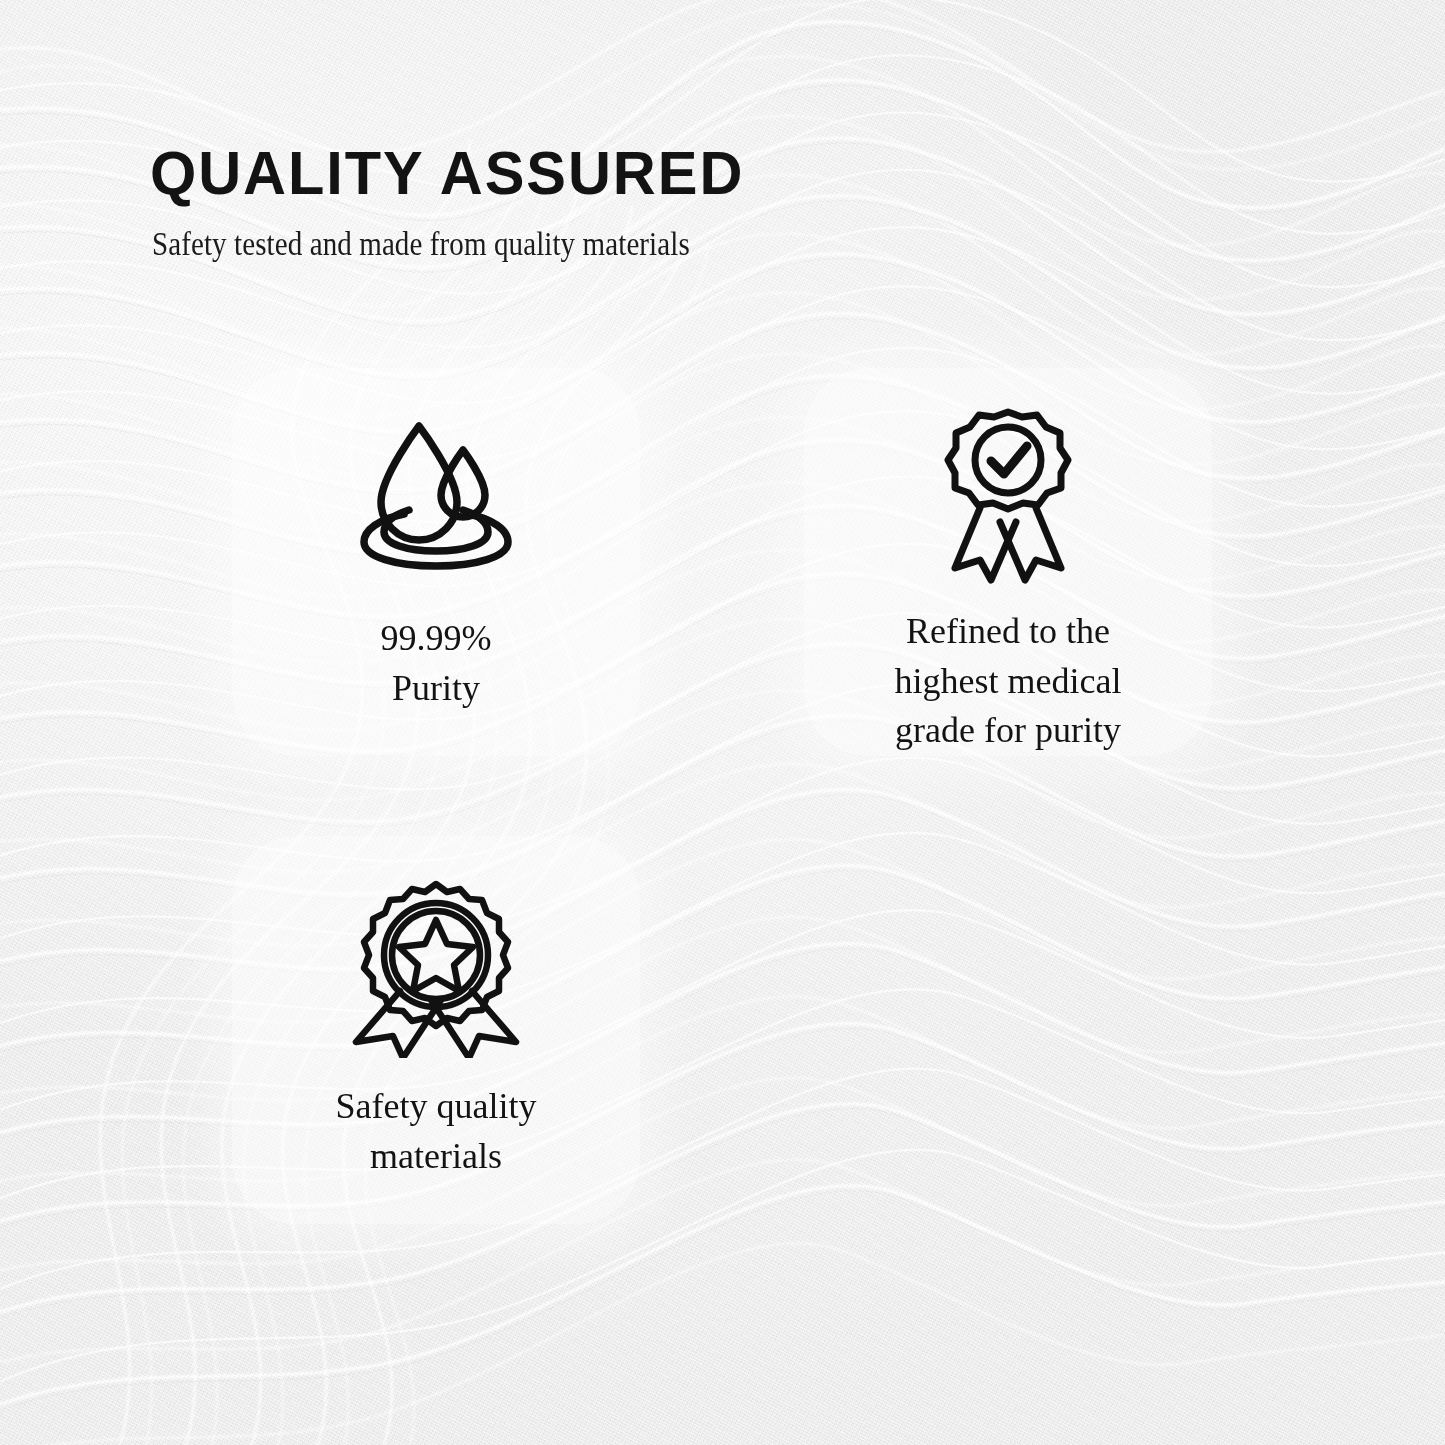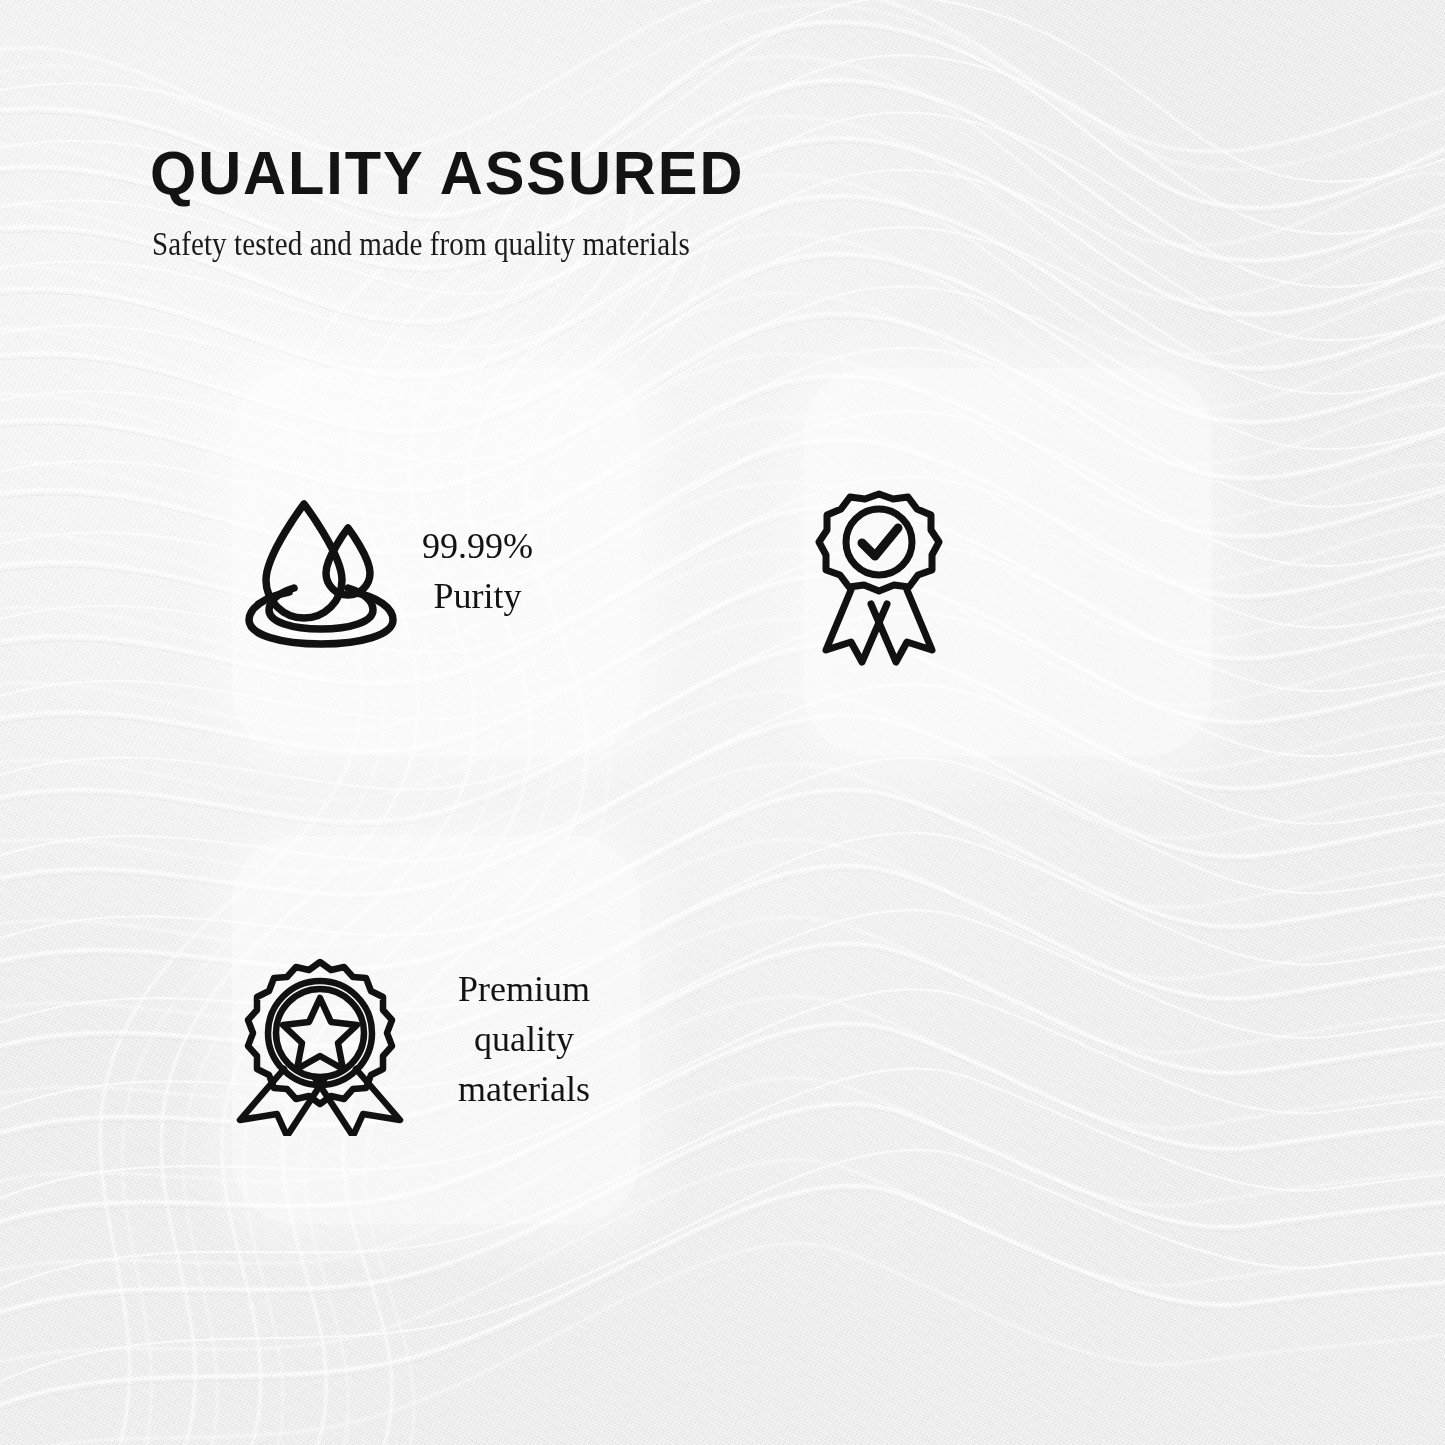--- a/index.html
+++ b/index.html
@@ -70,21 +70,21 @@
     grid-template-rows:388px 388px;
     column-gap:164px;
     row-gap:80px;
   }
   .card{
     position:relative;
     border-radius:64px;
     background:rgba(255,255,255,.50);
     box-shadow:0 0 44px 26px rgba(255,255,255,.34);
     display:flex;
-    flex-direction:row;
+    flex-direction:column;
     align-items:center;
     justify-content:flex-start;
     padding-top:6px;
     box-sizing:border-box;
   }
   .card-icon{
     height:200px;
     display:flex;align-items:center;justify-content:center;
     margin-top:26px;
   }
@@ -225,20 +225,23 @@
                      L89 13 L104 11 L113 23 L127 29 L127 44 L135 56 L128 69 L128 84 L114 89
                      L105 101 L90 99 L75 105 L60 99 L45 101 L36 89 L22 84 L22 69 L15 56
                      L23 44 L23 29 L37 23 L46 11 L61 13 Z"></path>
 
             <circle cx="75" cy="56" r="33"></circle>
 
             <path d="M58 57 L71 70 L94 42" stroke-width="9"></path>
           </g>
         </svg>
       </div>
+      <div class="card-text">Refined to the
+highest medical
+grade for purity</div>
     </div>
 
 
     <div class="card">
       <div class="card-icon">
         <svg width="176" height="180" viewBox="0 0 176 180" xmlns="http://www.w3.org/2000/svg" aria-hidden="true">
           <g fill="none" stroke="#111111" stroke-width="6.5" stroke-linecap="round" stroke-linejoin="round">
 
             <path d="M52 113 L8 164 L45 158 L55 180 L93 122"></path>
 
@@ -250,20 +253,20 @@
                      L25 100 L16 90 L21 77 L16 64 L25 54 L25 41 L37 35 L42 22 L55 21
                      L64 11 L77 14 Z"></path>
 
             <circle cx="88" cy="77" r="52"></circle>
             <circle cx="88" cy="77" r="44"></circle>
 
             <path d="M88 42 L99 66 L125 69 L106 87 L111 113 L88 100 L65 113 L70 87 L51 69 L77 66 Z"></path>
           </g>
         </svg>
       </div>
-      <div class="card-text">Premium quality
+      <div class="card-text">Safety quality
 materials</div>
     </div>
 
   </div>
 
 
 </div>
 
 </body></html>

